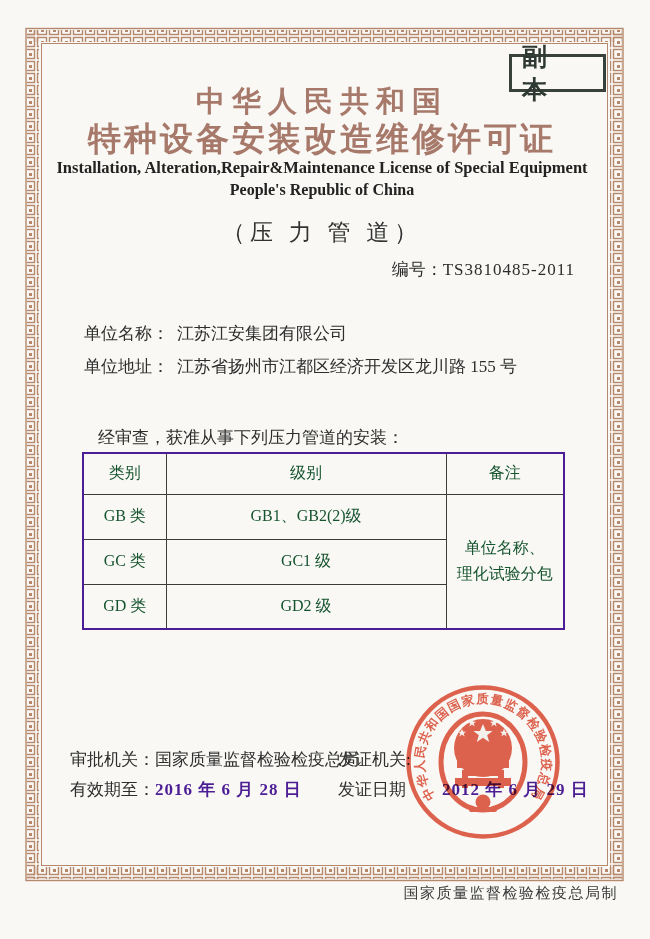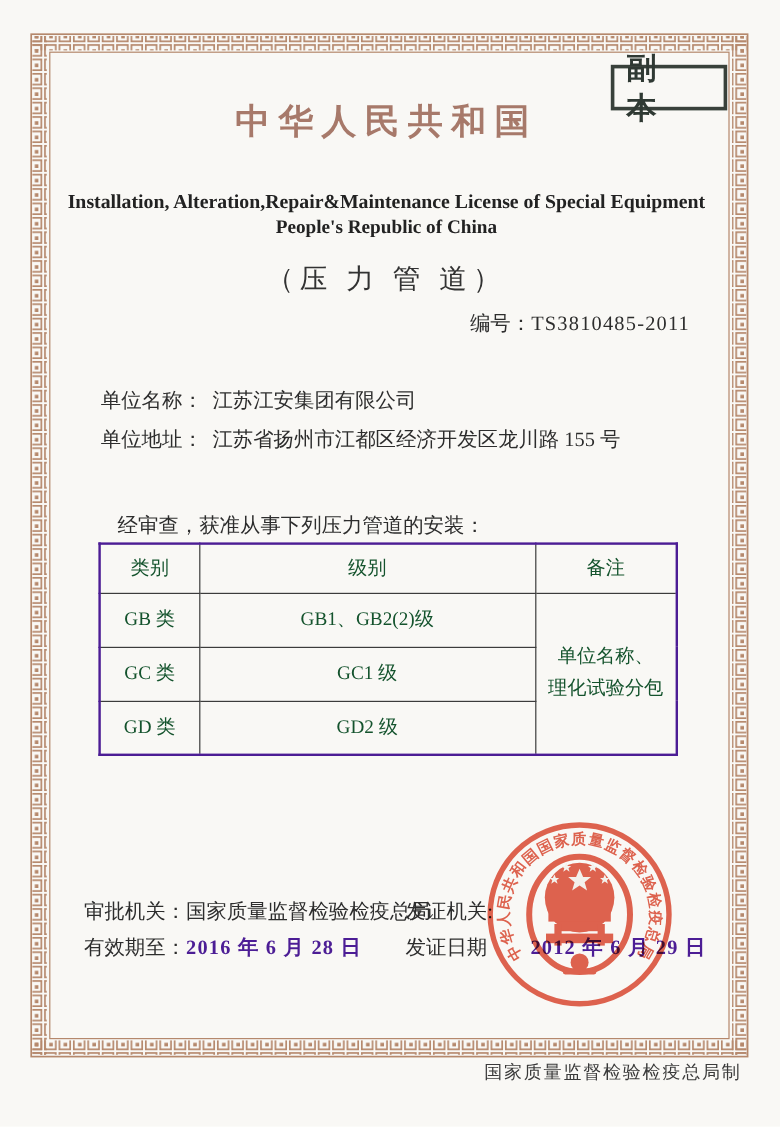--- a/index.html
+++ b/index.html
@@ -118,20 +118,21 @@
     <rect x="27" y="867" width="595" height="12" fill="url(#gkp)"></rect>
     <rect x="27" y="30" width="12" height="849" fill="url(#gkp)"></rect>
     <rect x="610" y="30" width="12" height="849" fill="url(#gkp)"></rect>
   </svg>
 
   <div class="badge">
     <span>副 本</span>
   </div>
 
   <div class="centered title-cn1">中华人民共和国</div>
+  <div class="centered title-cn2">特种设备安装改造维修许可证</div>
   <div class="centered title-en1">Installation, Alteration,Repair&amp;Maintenance License of Special Equipment</div>
   <div class="centered title-en2">People's Republic of China</div>
   <div class="centered subtitle">（压 力 管 道）</div>
 
   <div class="regno">
     <span>编号：</span><span class="val">TS3810485-2011</span>
   </div>
 
   <div class="field-line" style="top:322px">
     <span>单位名称：</span><span class="val">江苏江安集团有限公司</span>

